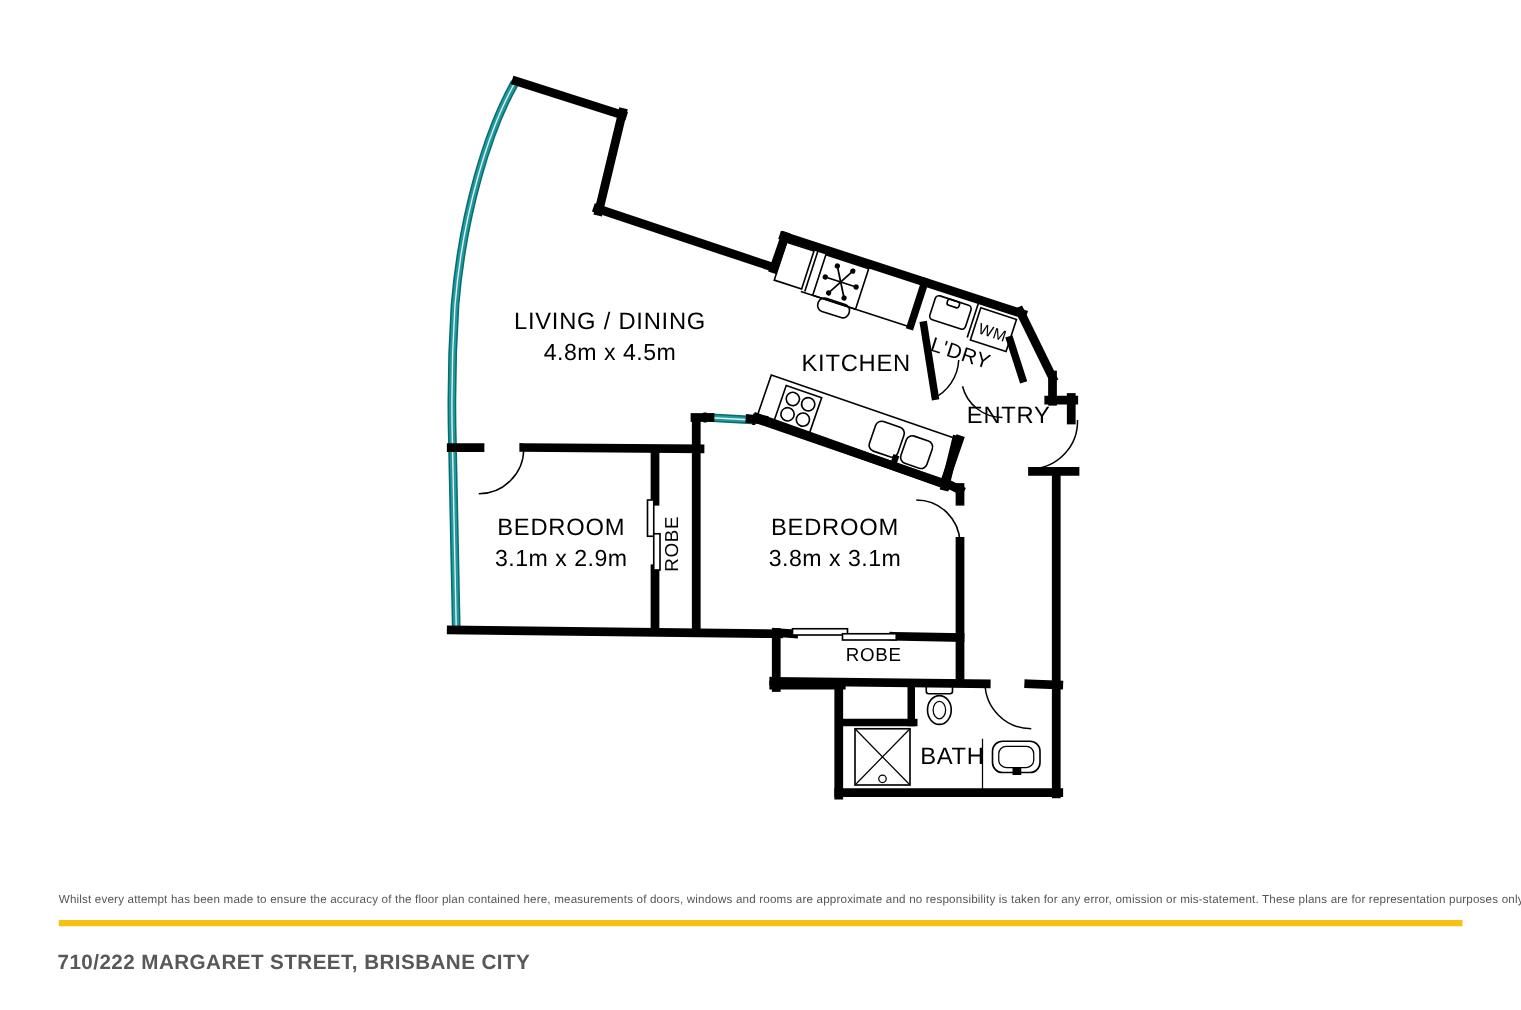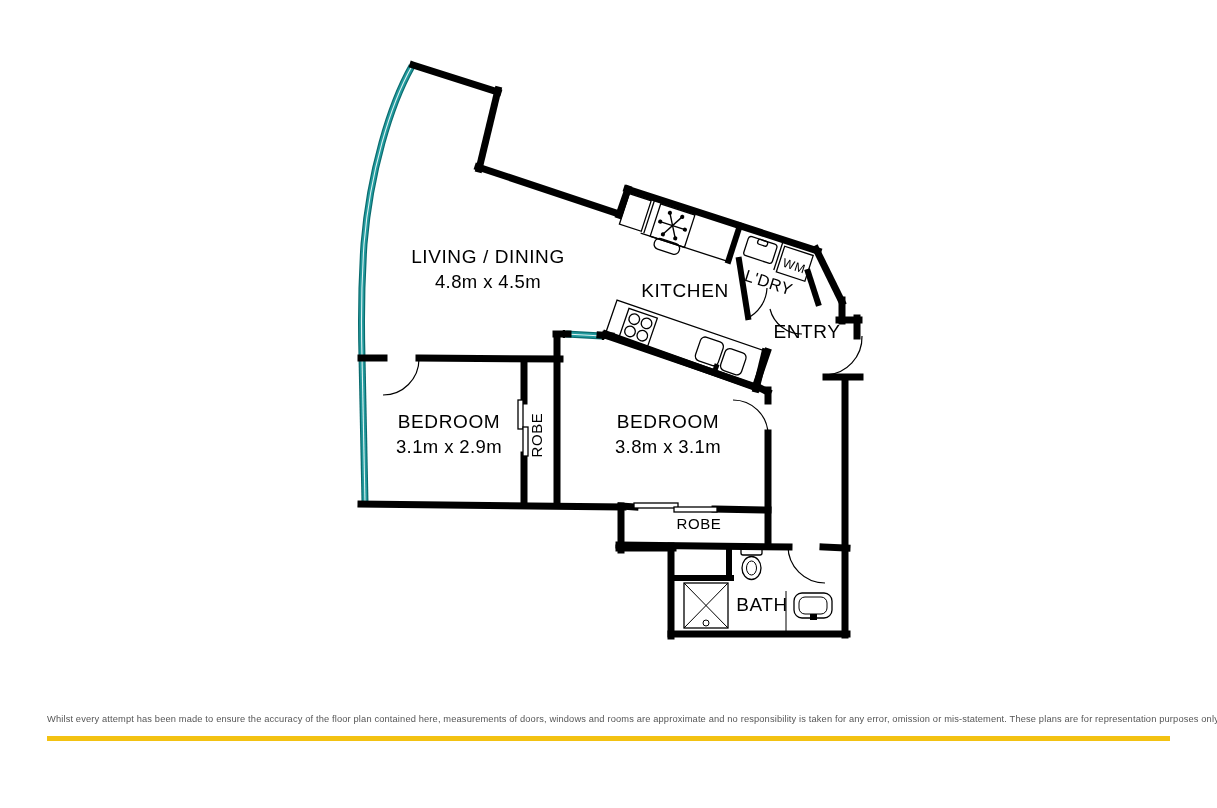--- a/index.html
+++ b/index.html
@@ -194,13 +194,14 @@
   <text class="room-label" x="668" y="428" text-anchor="middle">BEDROOM</text>
   <text class="dim-label" x="668" y="453" text-anchor="middle">3.8m x 3.1m</text>
 
   <text class="small-label" x="699" y="529" text-anchor="middle">ROBE</text>
 
   <text class="room-label" x="762" y="611" text-anchor="middle">BATH</text>
 </svg>
 
   <div class="disclaimer" style="color: rgb(86, 86, 86);">Whilst every attempt has been made to ensure the accuracy of the floor plan contained here, measurements of doors, windows and rooms are approximate and no responsibility is taken for any error, omission or mis-statement. These plans are for representation purposes only.</div>
   <div class="rule" style="background: rgb(243, 194, 18);"></div>
+  <div class="address" style="color: rgb(87, 88, 90);">710/222 MARGARET STREET, BRISBANE CITY</div>
 </div>
 
 </body></html>

